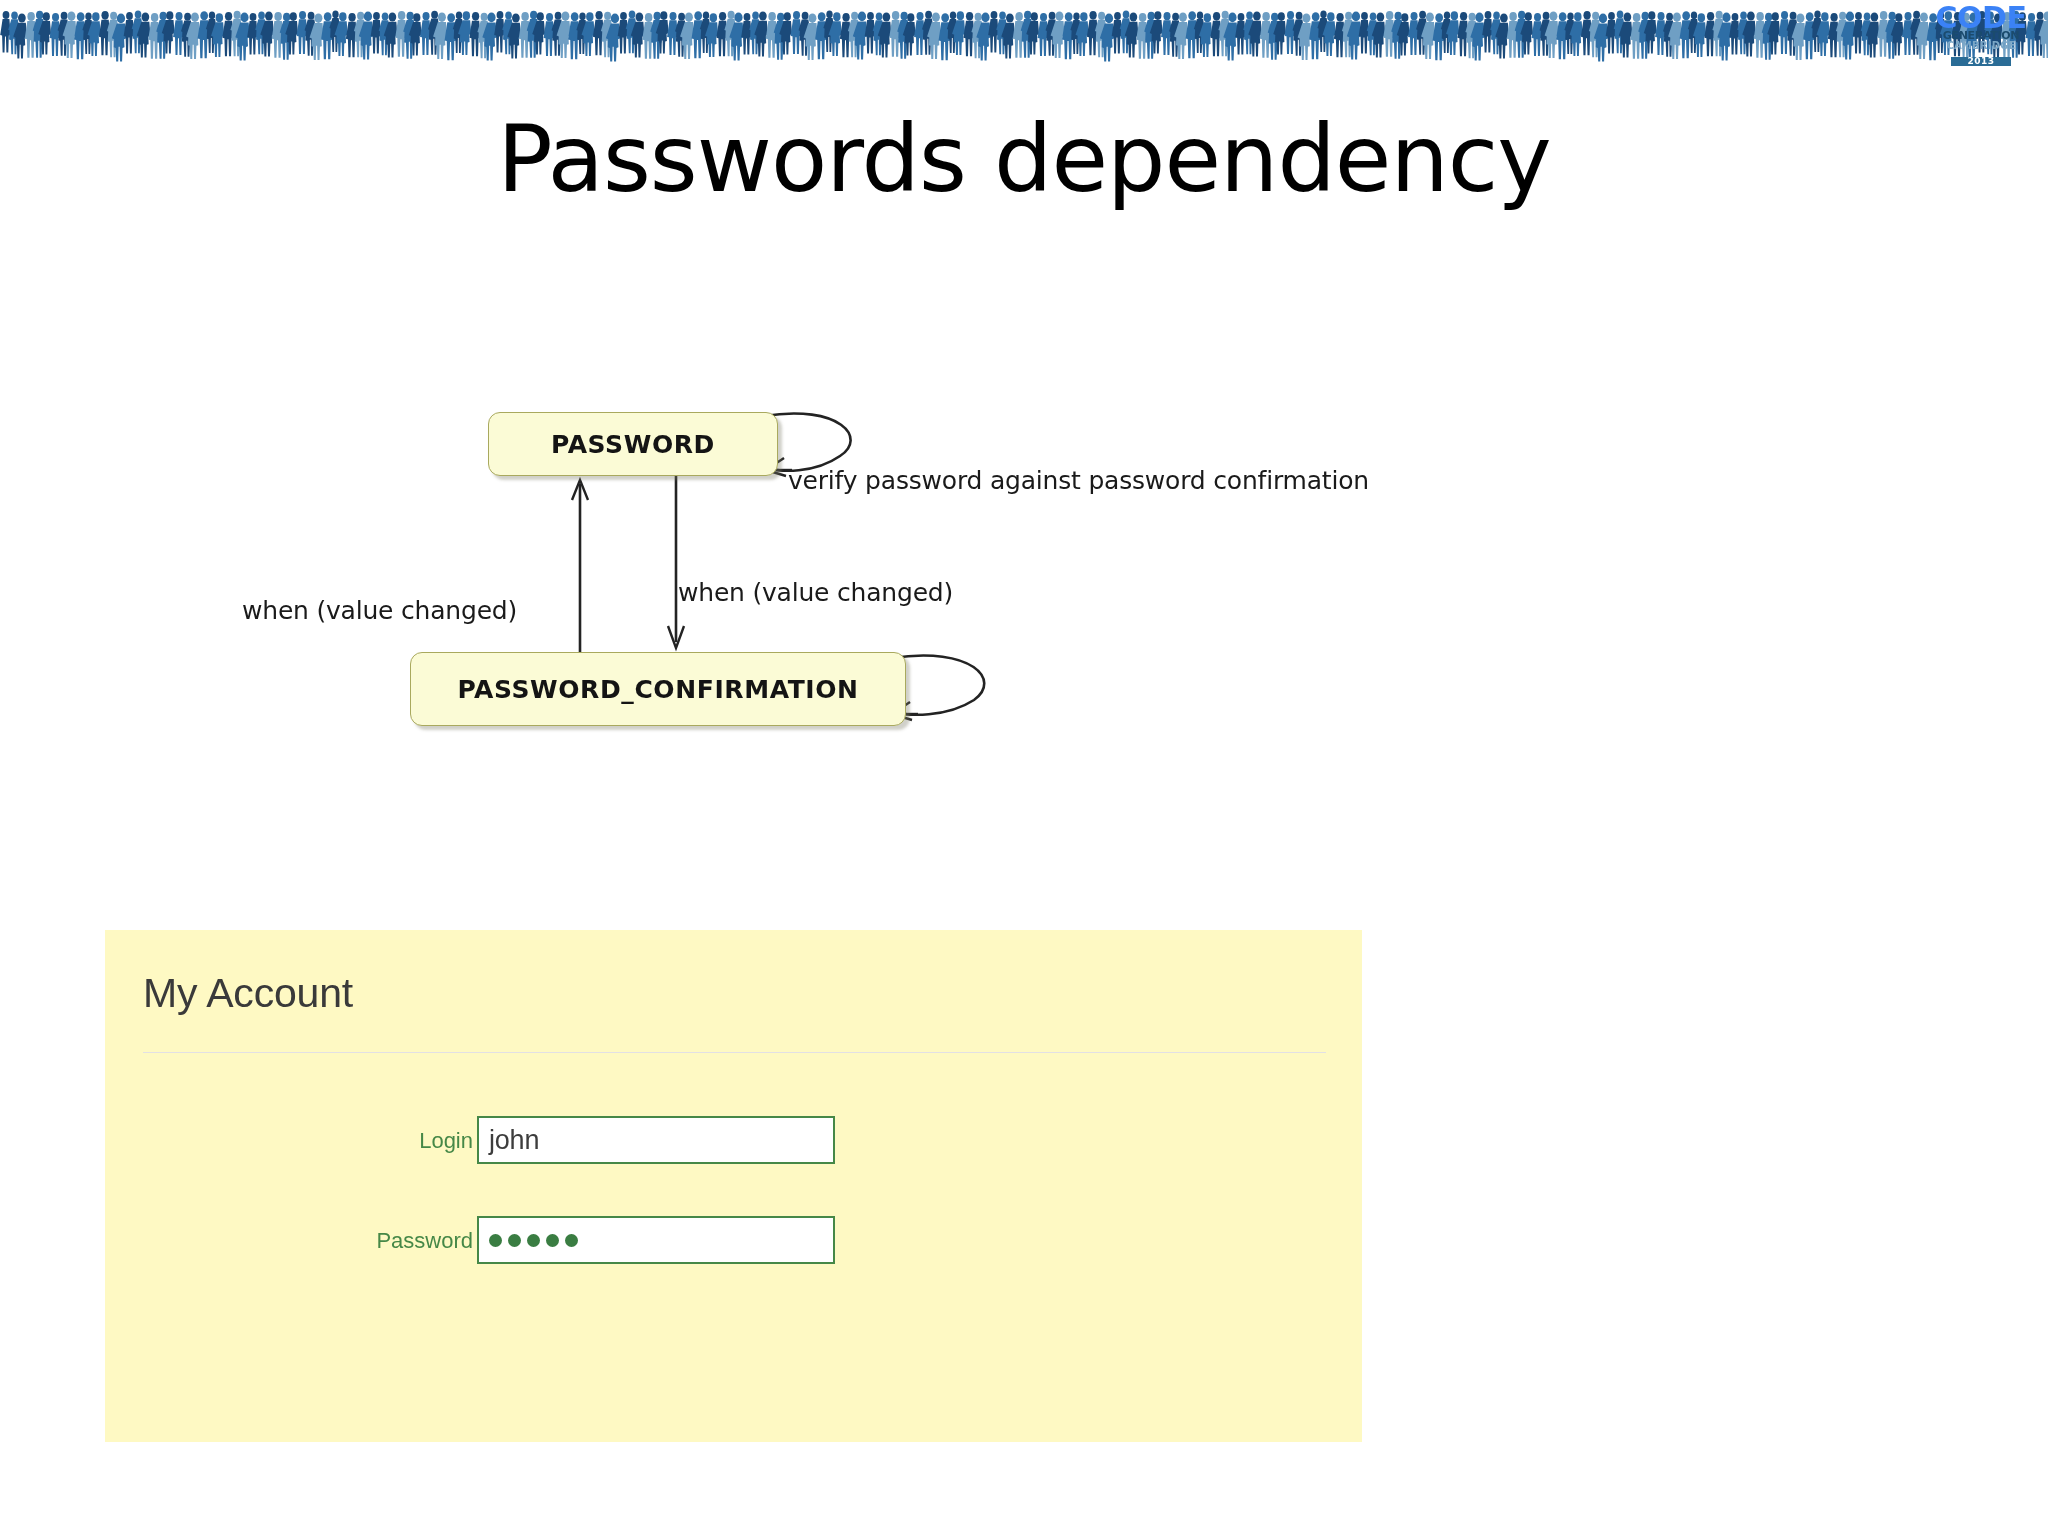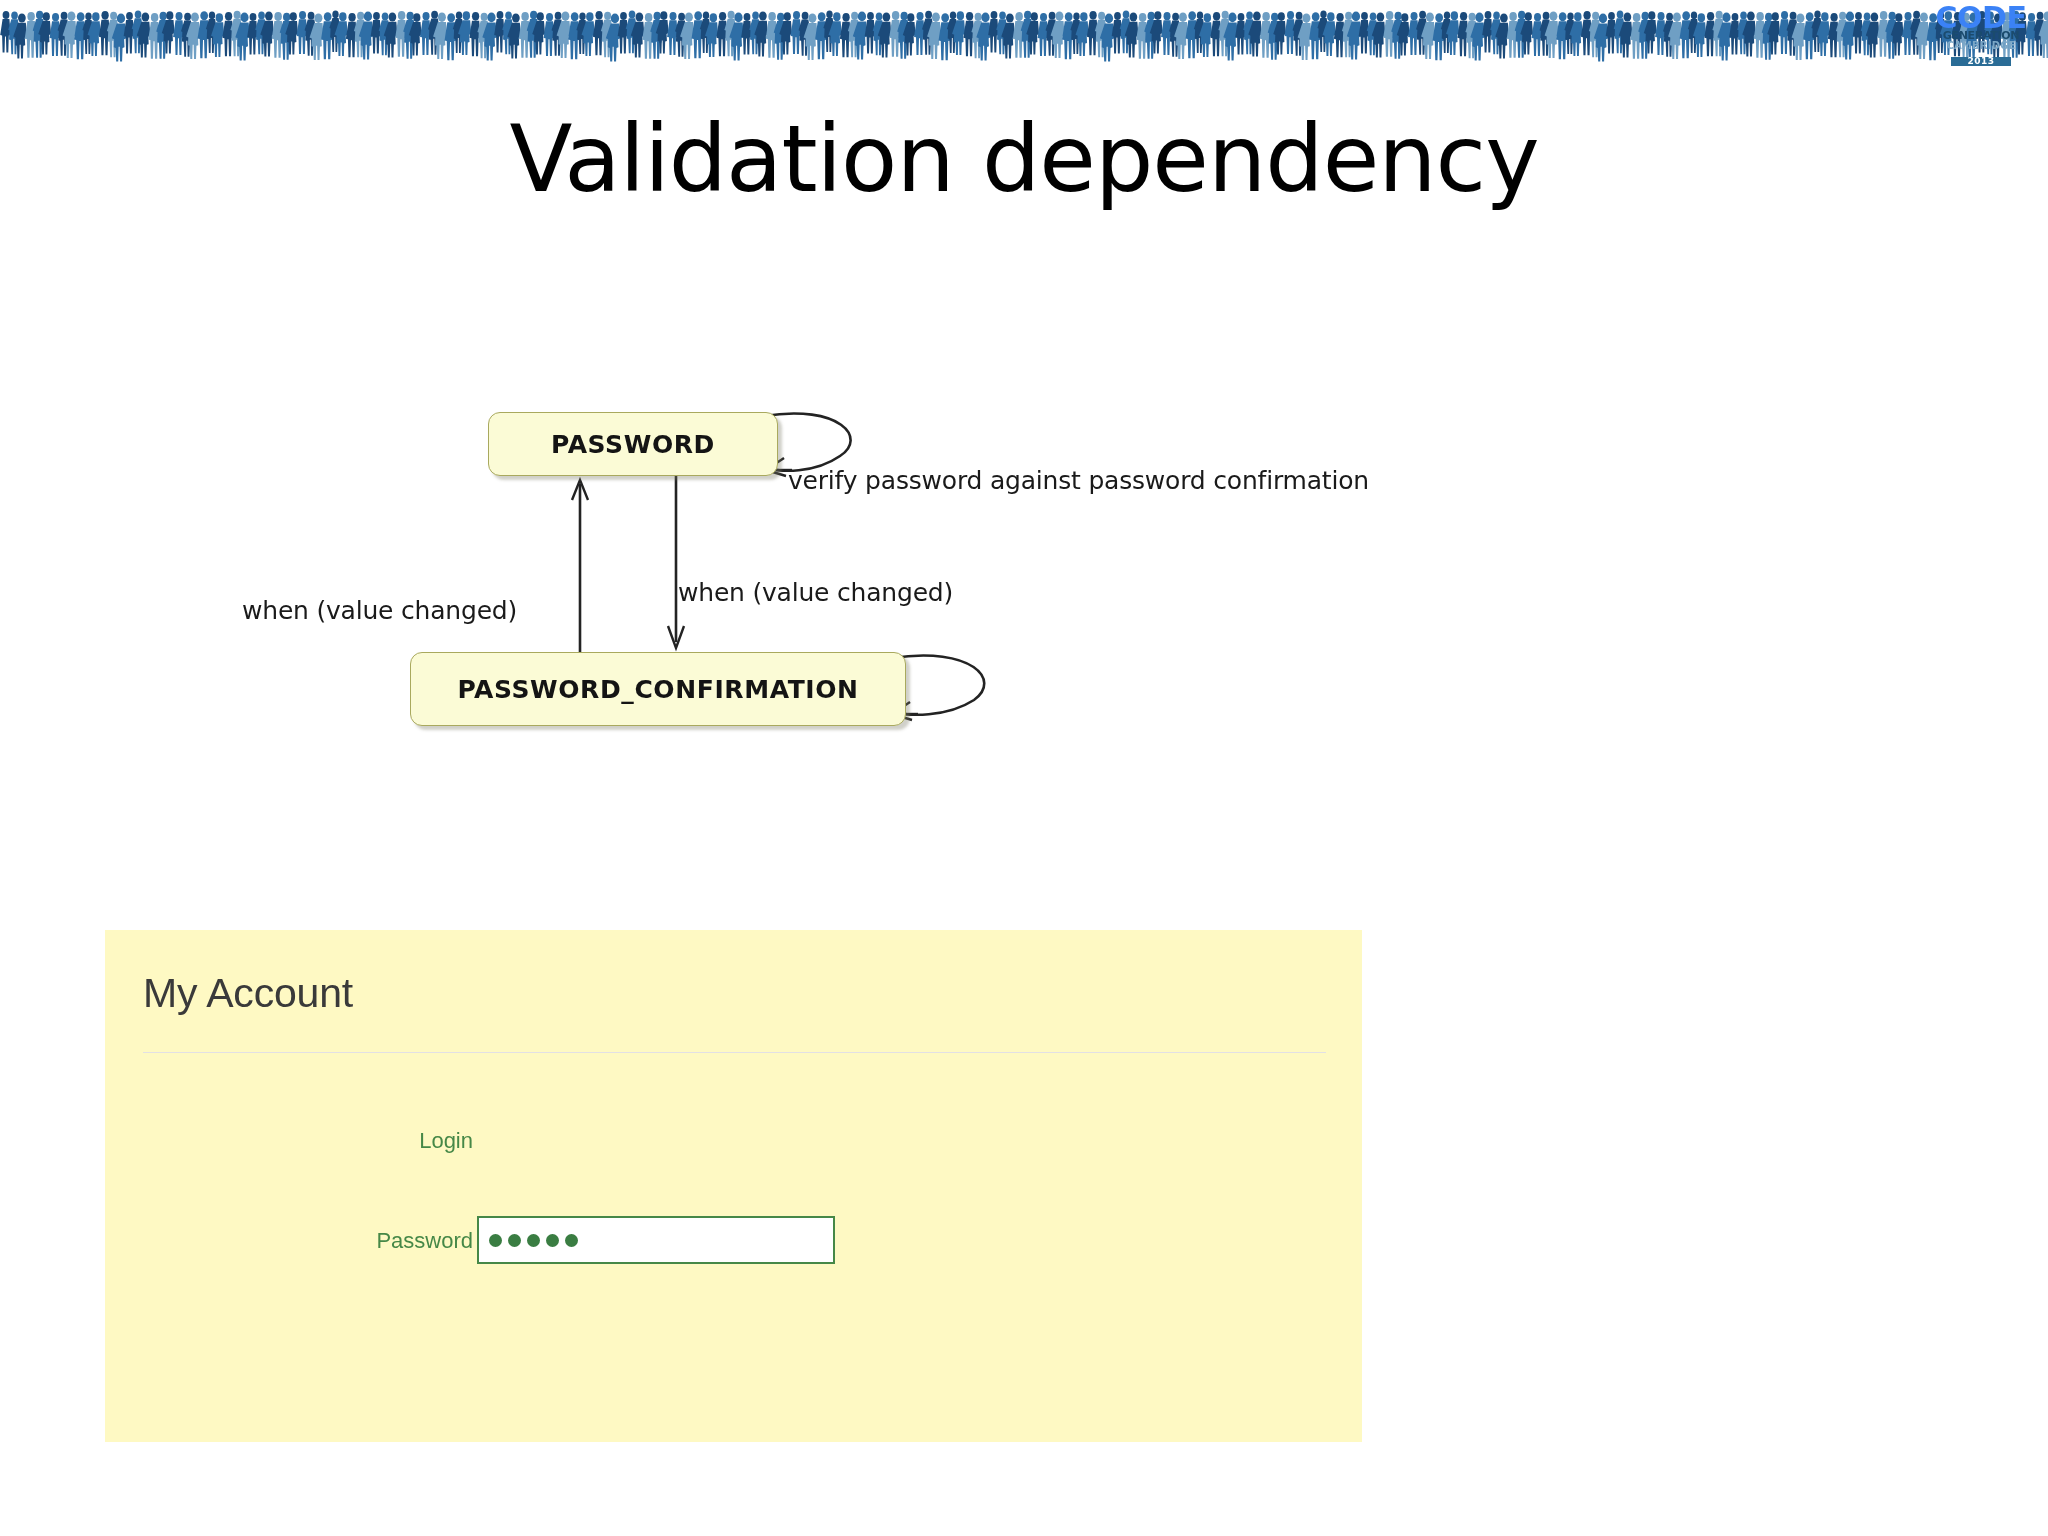--- a/index.html
+++ b/index.html
@@ -524,21 +524,21 @@
   </svg>
 </div>
 
 <div id="brand-logo">
   <span class="logo-code">CODE</span>
   <span class="logo-gen">GENERATION</span>
   <span class="logo-city">CAMBRIDGE</span>
   <span class="logo-year">2013</span>
 </div>
 
-<div id="slide-title">Validation dependency</div>
+<div id="slide-title">Passwords dependency</div>
 
 <div id="state-diagram">
 
   <svg id="diagram-svg" width="1620" height="460" viewBox="0 0 1620 460">
 
     <g stroke="#232323" fill="none">
       <line x1="300" y1="272" x2="300" y2="104" stroke-width="2.6"></line>
       <path d="M292 120 L300 100 L308 120" stroke-width="2.4"></path>
     </g>
 
@@ -574,20 +574,23 @@
 
 <div id="account-panel">
 
   <div id="panel-heading-wrap">
     <div id="panel-heading">My Account</div>
   </div>
   <div id="panel-divider"></div>
 
   <div class="form-row" id="row-login">
     <div class="field-label label-valid">Login</div>
+    <div class="field-input input-valid">
+      <span class="field-text" title="Login">john</span>
+    </div>
   </div>
 
   <div class="form-row" id="row-password">
     <div class="field-label label-valid">Password</div>
     <div class="field-input input-valid">
       <span class="dots dots-valid" title="Password">
         <i></i>
           <i></i>
           <i></i>
           <i></i>

